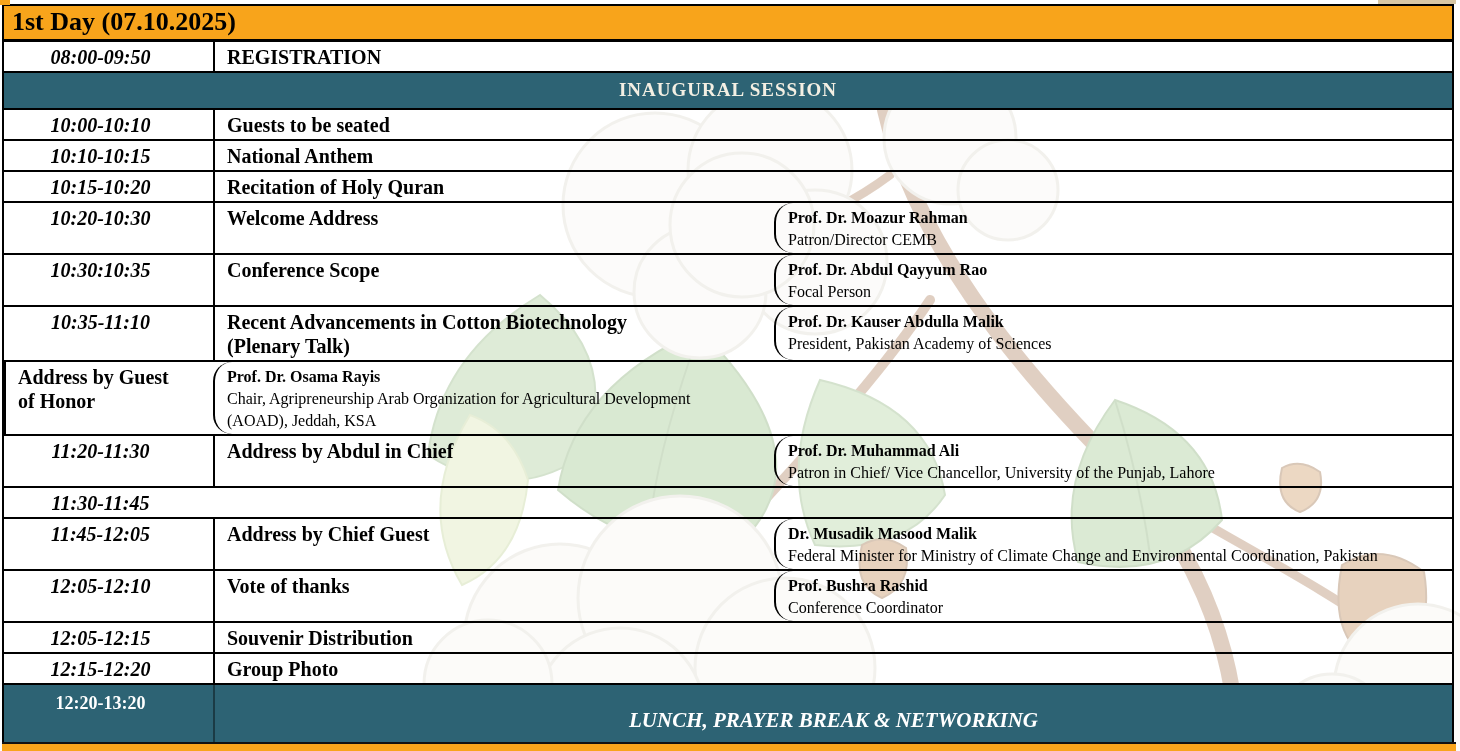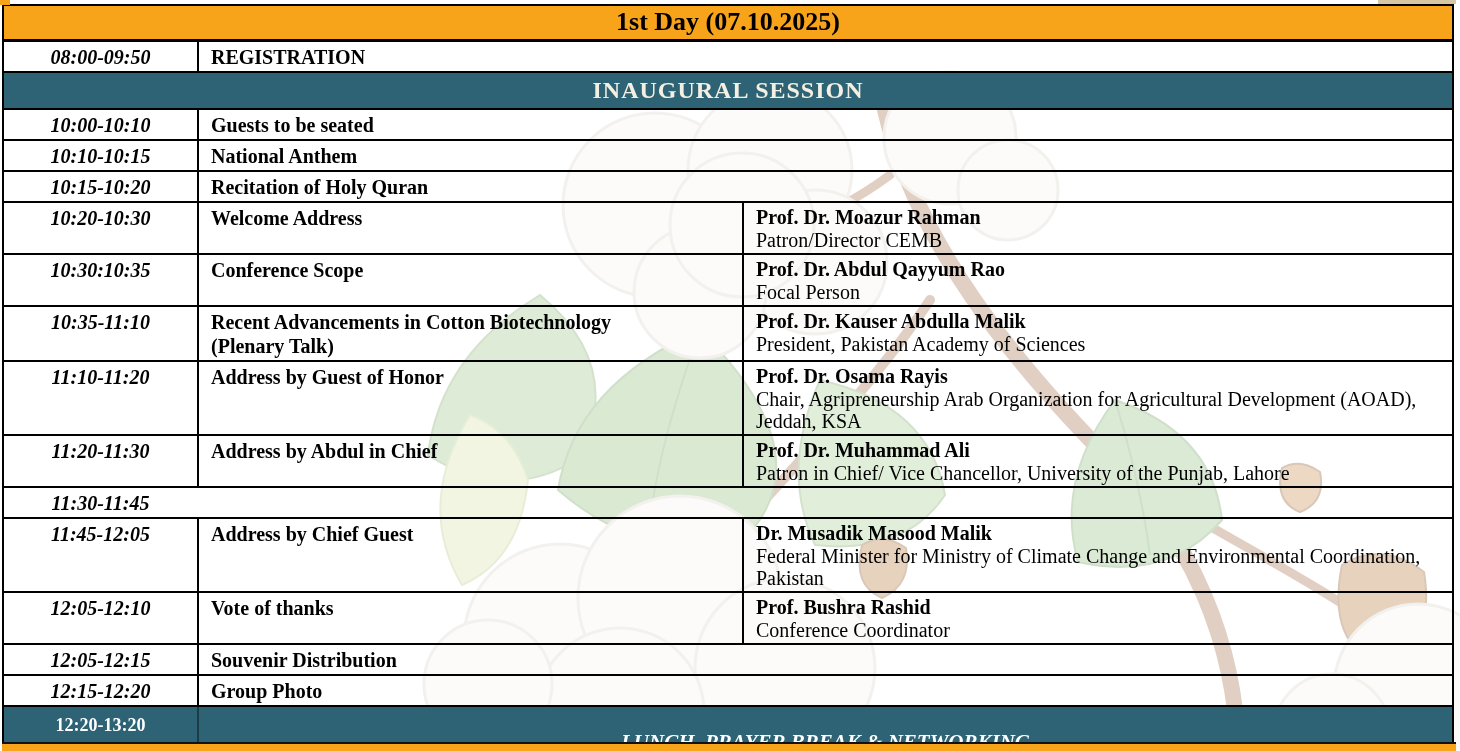--- a/index.html
+++ b/index.html
@@ -19,33 +19,34 @@
   .top-tan{position:absolute;right:4px;top:0;width:78px;height:4px;background:#d8c7a4;z-index:3;}
 
   .agenda{
     position:absolute;left:2px;top:4px;width:1452px;z-index:2;
     border:2px solid var(--line);
     box-sizing:border-box;
   }
   .day-header{
     background:var(--orange);
     border-bottom:3px solid var(--line);
-    text-align:center;
+    text-align:left;
     font-weight:bold;
     font-size:26px;
     line-height:30px;
-    padding:1px 0 2px;
+    padding:1px 8px 2px;
     font-family:Liberation Serif, serif;
   }
   .row{
     display:grid;
     grid-template-columns:193px 545px 1fr;
     border-bottom:2px solid var(--line);
     background:transparent;
     box-sizing:border-box;
+    gap:16px;
   }
   .row:last-child{border-bottom:none;}
   .time-cell{
     text-align:center;
     font-weight:bold;
     font-style:italic;
     font-size:20px;
     line-height:23px;
     padding:4px 4px 2px;
   }
@@ -54,33 +55,34 @@
     font-weight:bold;
     font-size:20px;
     line-height:24px;
     padding:3px 10px 2px 12px;
     white-space:pre-line;
     font-family:Liberation Serif, serif;
   }
   .event-cell.full{grid-column:2 / 4;}
   .speaker-cell{
     border-left:2px solid var(--line);
-    font-size:20px;
+    font-size:16px;
     padding:3px 10px 2px 12px;
+    border-radius:19px;
   }
   .speaker-name{font-weight:bold;line-height:23px;}
   .speaker-title{font-weight:normal;line-height:22px;}
 
   .row.session{
     display:block;
     background:var(--teal);
     color:#F3EFE3;
     text-align:center;
     font-weight:bold;
-    font-size:24px;
+    font-size:19px;
     line-height:28px;
     letter-spacing:1px;
     padding:3px 0 4px;
   }
   .row.break{
     grid-template-columns:193px 1fr;
     background:var(--teal);
     color:#ffffff;
   }
   .row.break .time-cell{
@@ -198,21 +200,20 @@
       <div class="row">
         <div class="time-cell">10:35-11:10</div>
         <div class="event-cell">Recent Advancements in Cotton Biotechnology
 (Plenary Talk)</div>
         <div class="speaker-cell">
           <div class="speaker-name">Prof. Dr. Kauser Abdulla Malik</div>
           <div class="speaker-title">President, Pakistan Academy of Sciences</div>
         </div>
       </div>
       <div class="row">
-        <div class="time-cell">11:10-11:20</div>
         <div class="event-cell">Address by Guest of Honor</div>
         <div class="speaker-cell">
           <div class="speaker-name">Prof. Dr. Osama Rayis</div>
           <div class="speaker-title">Chair, Agripreneurship Arab Organization for Agricultural Development (AOAD), Jeddah, KSA</div>
         </div>
       </div>
       <div class="row">
         <div class="time-cell">11:20-11:30</div>
         <div class="event-cell">Address by Abdul in Chief</div>
         <div class="speaker-cell">

